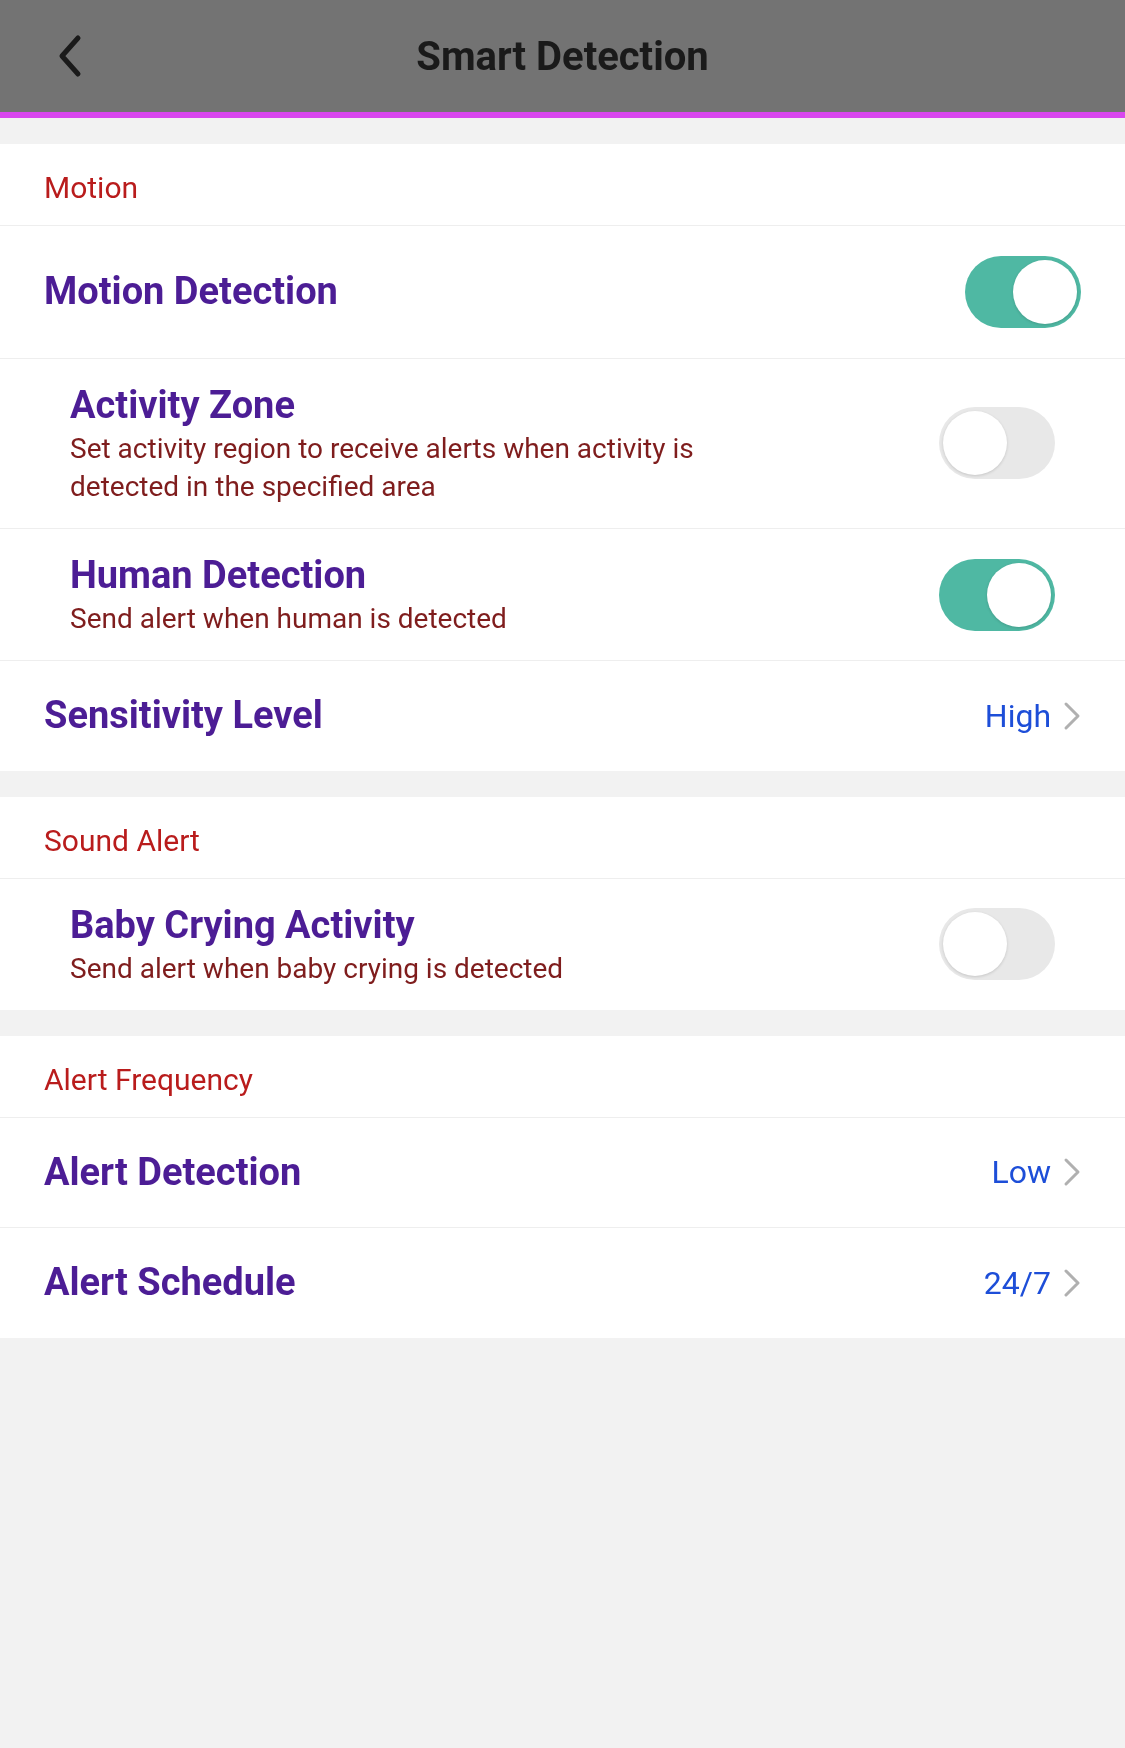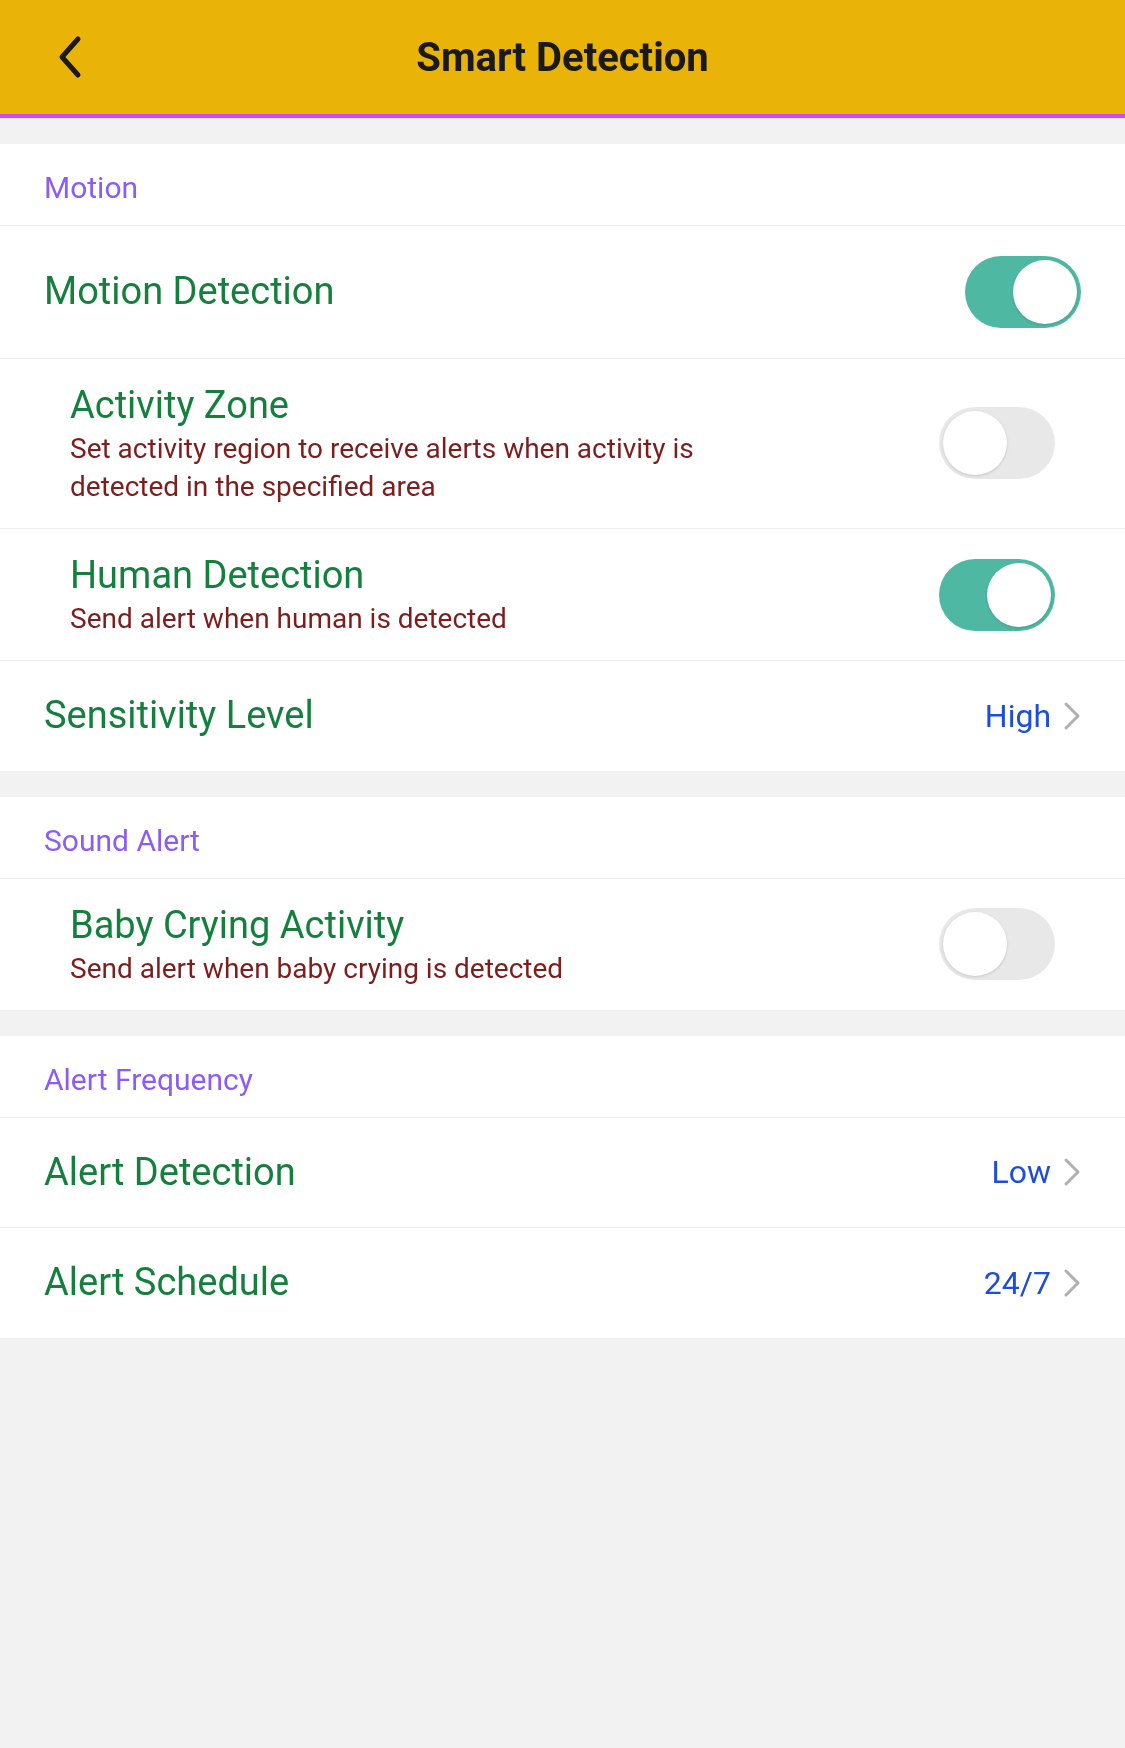--- a/index.html
+++ b/index.html
@@ -8,26 +8,26 @@
       box-sizing: border-box;
     }
     body {
       font-family: -apple-system, BlinkMacSystemFont, "Segoe UI", Roboto, Helvetica, Arial, sans-serif;
       width: 1125px;
       height: 1748px;
       background: #f2f2f2;
       overflow: hidden;
     }
     .header {
-      background: #eab308;
+      background: #737373;
       height: 118px;
       display: flex;
       align-items: center;
       position: relative;
-      border-bottom: 4px solid #d946ef;
+      border-bottom: 6px solid #d946ef;
     }
     .back-btn {
       position: absolute;
       left: 48px;
       top: 50%;
       transform: translateY(-50%);
       width: 44px;
       height: 44px;
       display: flex;
       align-items: center;
@@ -48,39 +48,39 @@
     .spacer {
       height: 26px;
       background: #f2f2f2;
     }
     .section {
       background: #ffffff;
     }
     .section-header {
       padding: 26px 44px 20px 44px;
       font-size: 30px;
-      color: #8b5cf6;
+      color: #b91c1c;
       border-bottom: 1px solid #eeeeee;
     }
     .row {
       padding: 30px 44px;
       border-bottom: 1px solid #eeeeee;
       display: flex;
       align-items: center;
       justify-content: space-between;
       min-height: 100px;
     }
     .row-text {
       flex: 1;
       padding-right: 20px;
     }
     .row-title {
       font-size: 38px;
-      font-weight: 400;
-      color: #15803d;
+      font-weight: 700;
+      color: #4c1d95;
       line-height: 1.3;
     }
     .row-subtitle {
       font-size: 28px;
       color: #7f1d1d;
       line-height: 1.35;
       margin-top: 0;
       max-width: 650px;
     }
     .row-right {

